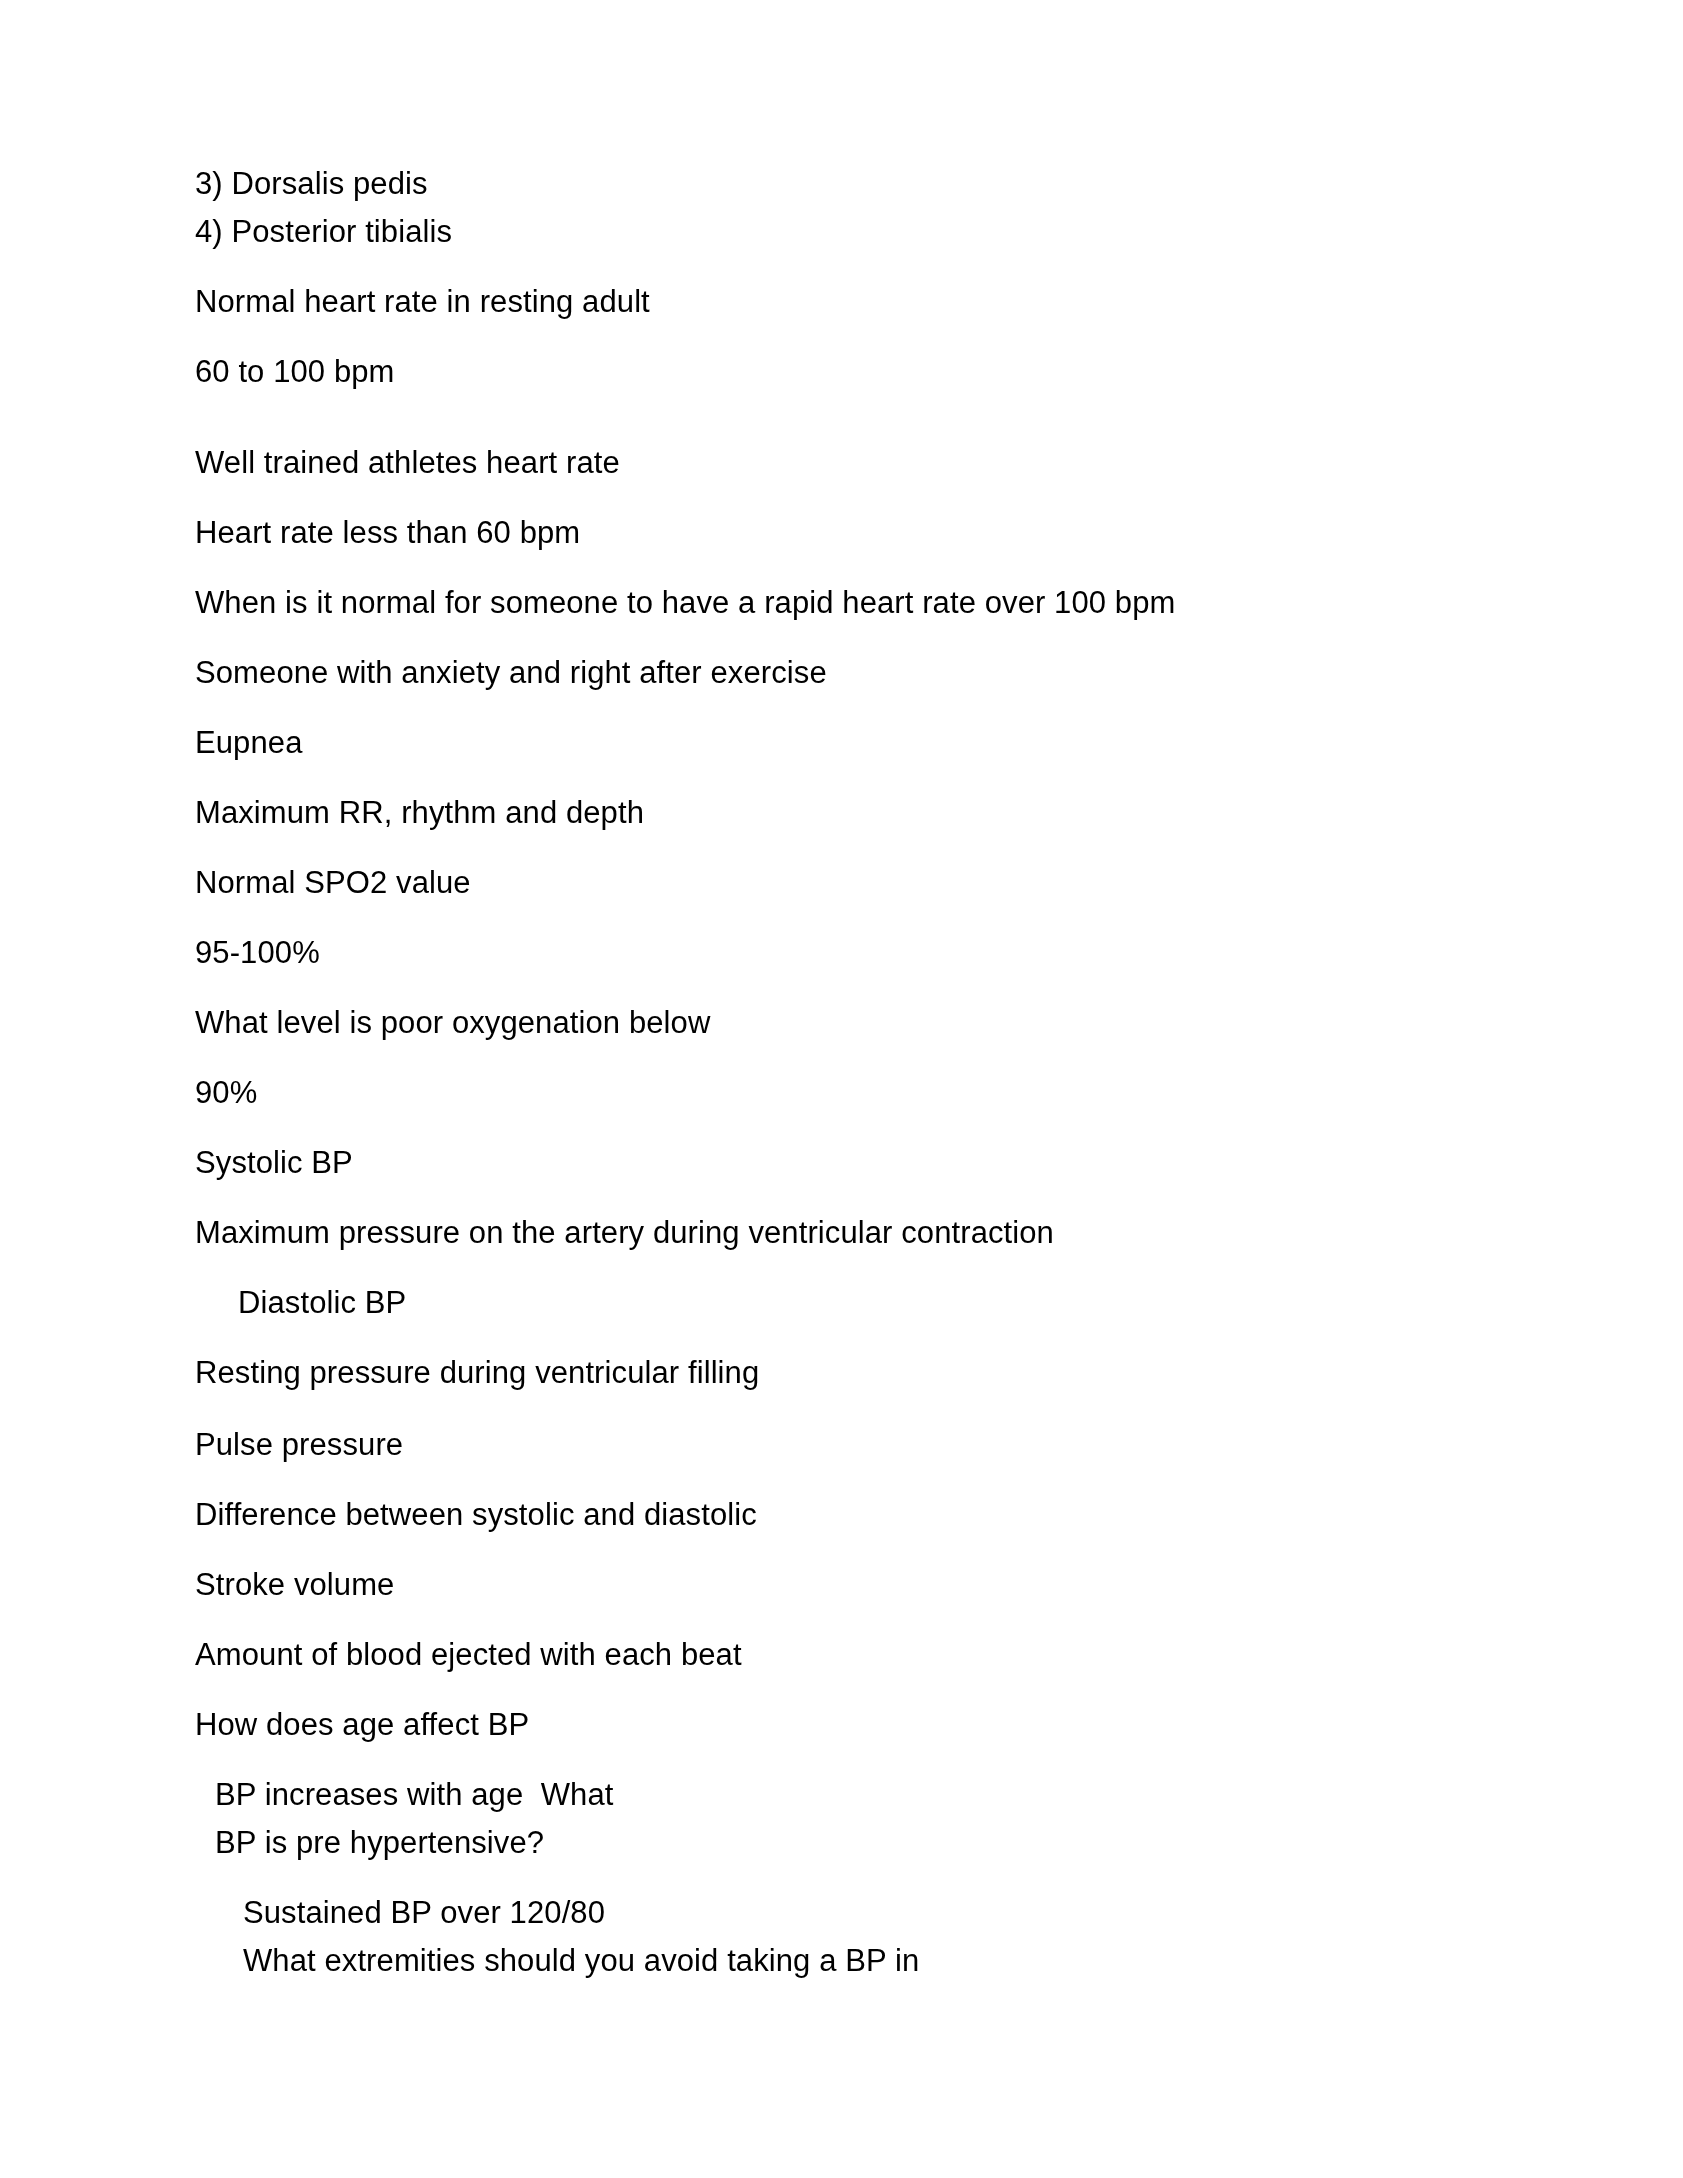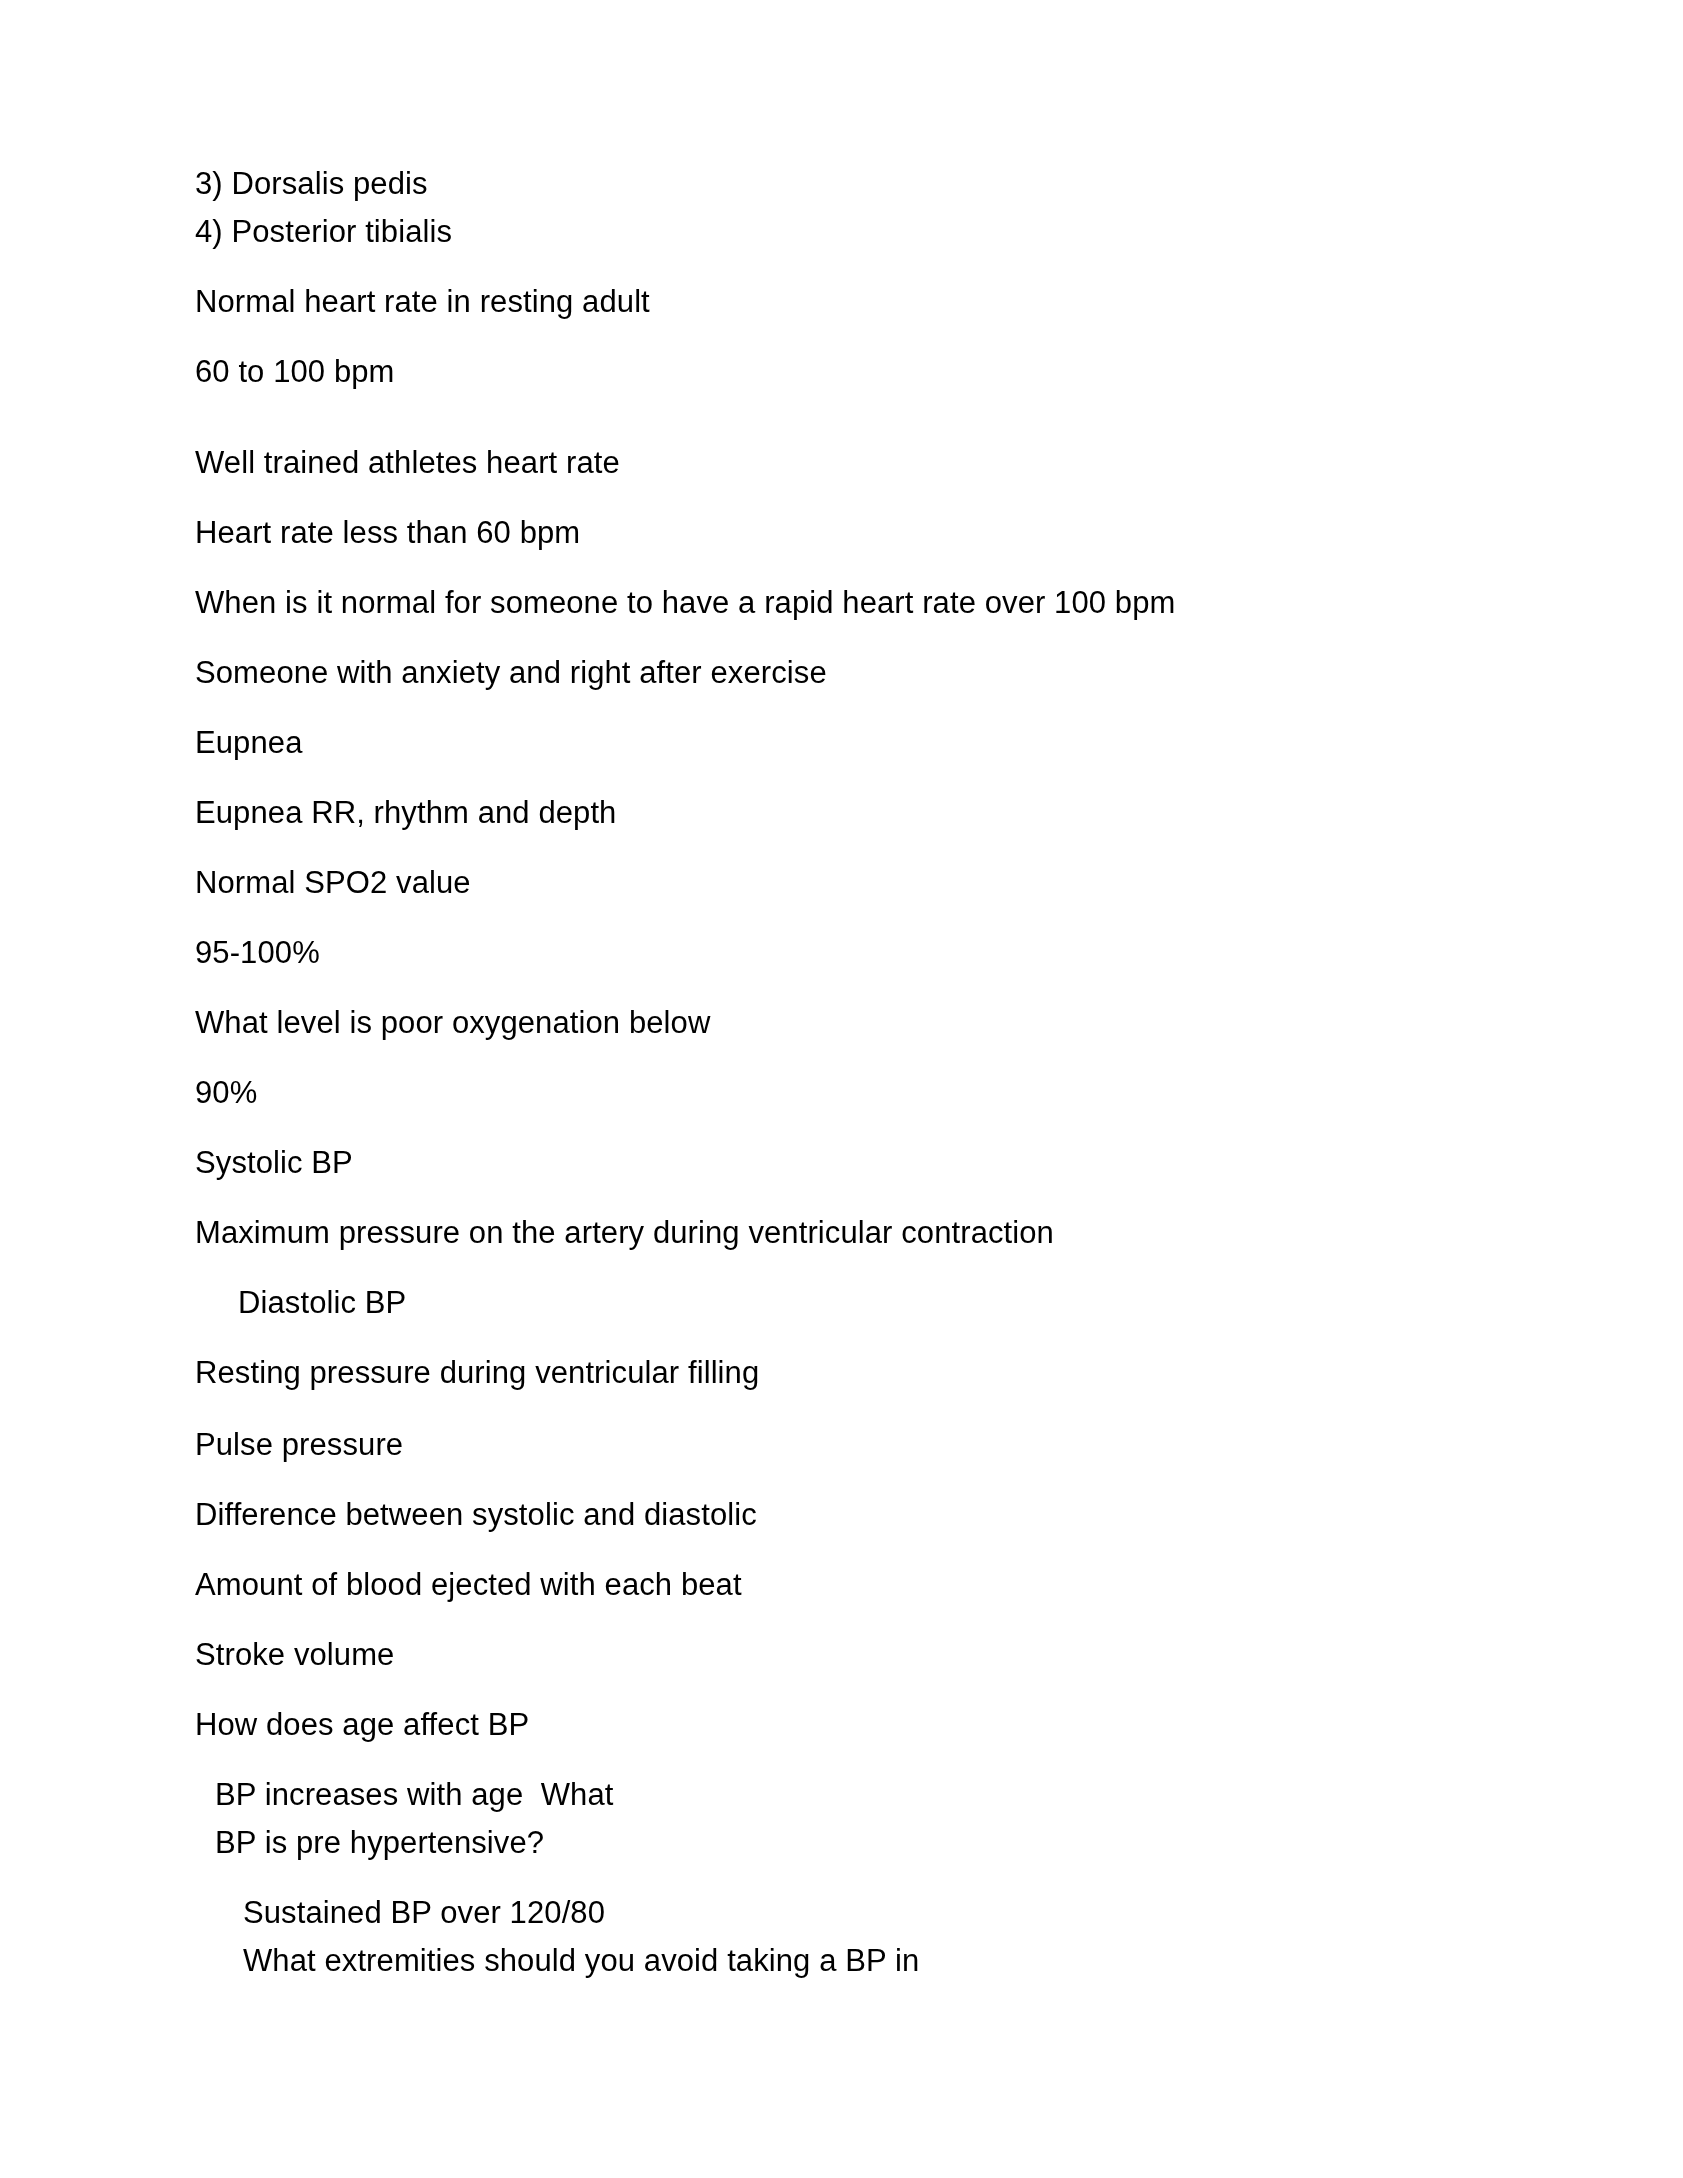--- a/index.html
+++ b/index.html
@@ -42,33 +42,33 @@
   <div class="doc-text">
       <p class="para" style="color: rgb(0, 0, 0);">3) Dorsalis pedis
 4) Posterior tibialis</p>
       <p class="para" style="color: rgb(0, 0, 0);">Normal heart rate in resting adult</p>
       <p class="para" style="color: rgb(0, 0, 0);">60 to 100 bpm</p>
       <p class="para" style="color: rgb(0, 0, 0); margin-top: 43px;">Well trained athletes heart rate</p>
       <p class="para" style="color: rgb(0, 0, 0);">Heart rate less than 60 bpm</p>
       <p class="para" style="color: rgb(0, 0, 0);">When is it normal for someone to have a rapid heart rate over 100 bpm</p>
       <p class="para" style="color: rgb(0, 0, 0);">Someone with anxiety and right after exercise</p>
       <p class="para" style="color: rgb(0, 0, 0);">Eupnea</p>
-      <p class="para" style="color: rgb(0, 0, 0);">Eupnea RR, rhythm and depth</p>
+      <p class="para" style="color: rgb(0, 0, 0);">Maximum RR, rhythm and depth</p>
       <p class="para" style="color: rgb(0, 0, 0); margin-top: 16px;">Normal SPO2 value</p>
       <p class="para" style="color: rgb(0, 0, 0);">95-100%</p>
       <p class="para" style="color: rgb(0, 0, 0);">What level is poor oxygenation below</p>
       <p class="para" style="color: rgb(0, 0, 0);">90%</p>
       <p class="para" style="color: rgb(0, 0, 0);">Systolic BP</p>
       <p class="para" style="color: rgb(0, 0, 0);">Maximum pressure on the artery during ventricular contraction</p>
       <p class="para" style="color: rgb(0, 0, 0); margin-left: 43px;">Diastolic BP</p>
       <p class="para" style="color: rgb(0, 0, 0);">Resting pressure during ventricular filling</p>
       <p class="para" style="color: rgb(0, 0, 0); margin-top: 24px;">Pulse pressure</p>
       <p class="para" style="color: rgb(0, 0, 0);">Difference between systolic and diastolic</p>
+      <p class="para" style="color: rgb(0, 0, 0);">Stroke volume</p>
       <p class="para" style="color: rgb(0, 0, 0);">Amount of blood ejected with each beat</p>
-      <p class="para" style="color: rgb(0, 0, 0);">Stroke volume</p>
       <p class="para" style="color: rgb(0, 0, 0);">How does age affect BP</p>
       <p class="para" style="color: rgb(0, 0, 0); margin-left: 20px;">BP increases with age  What
 BP is pre hypertensive?</p>
       <p class="para" style="color: rgb(0, 0, 0); margin-left: 48px;">Sustained BP over 120/80
 What extremities should you avoid taking a BP in</p>
     </div>
 </div>
 
 
 </body></html>

